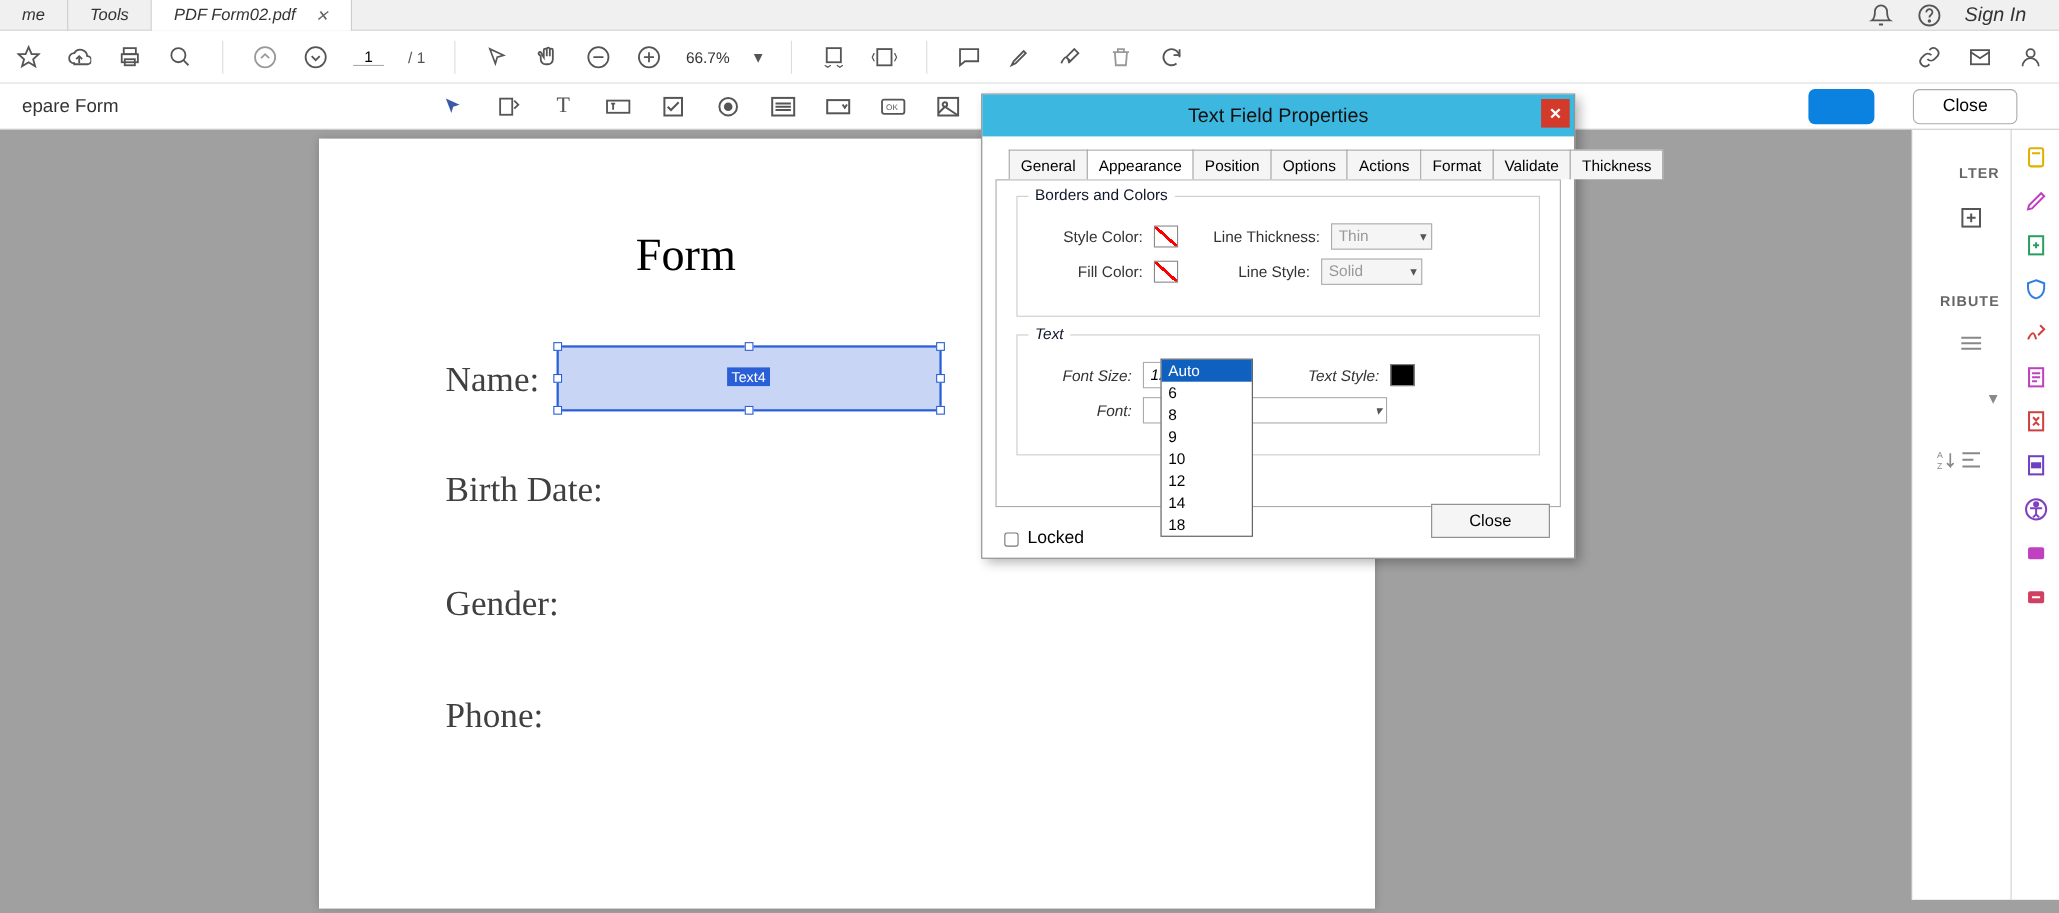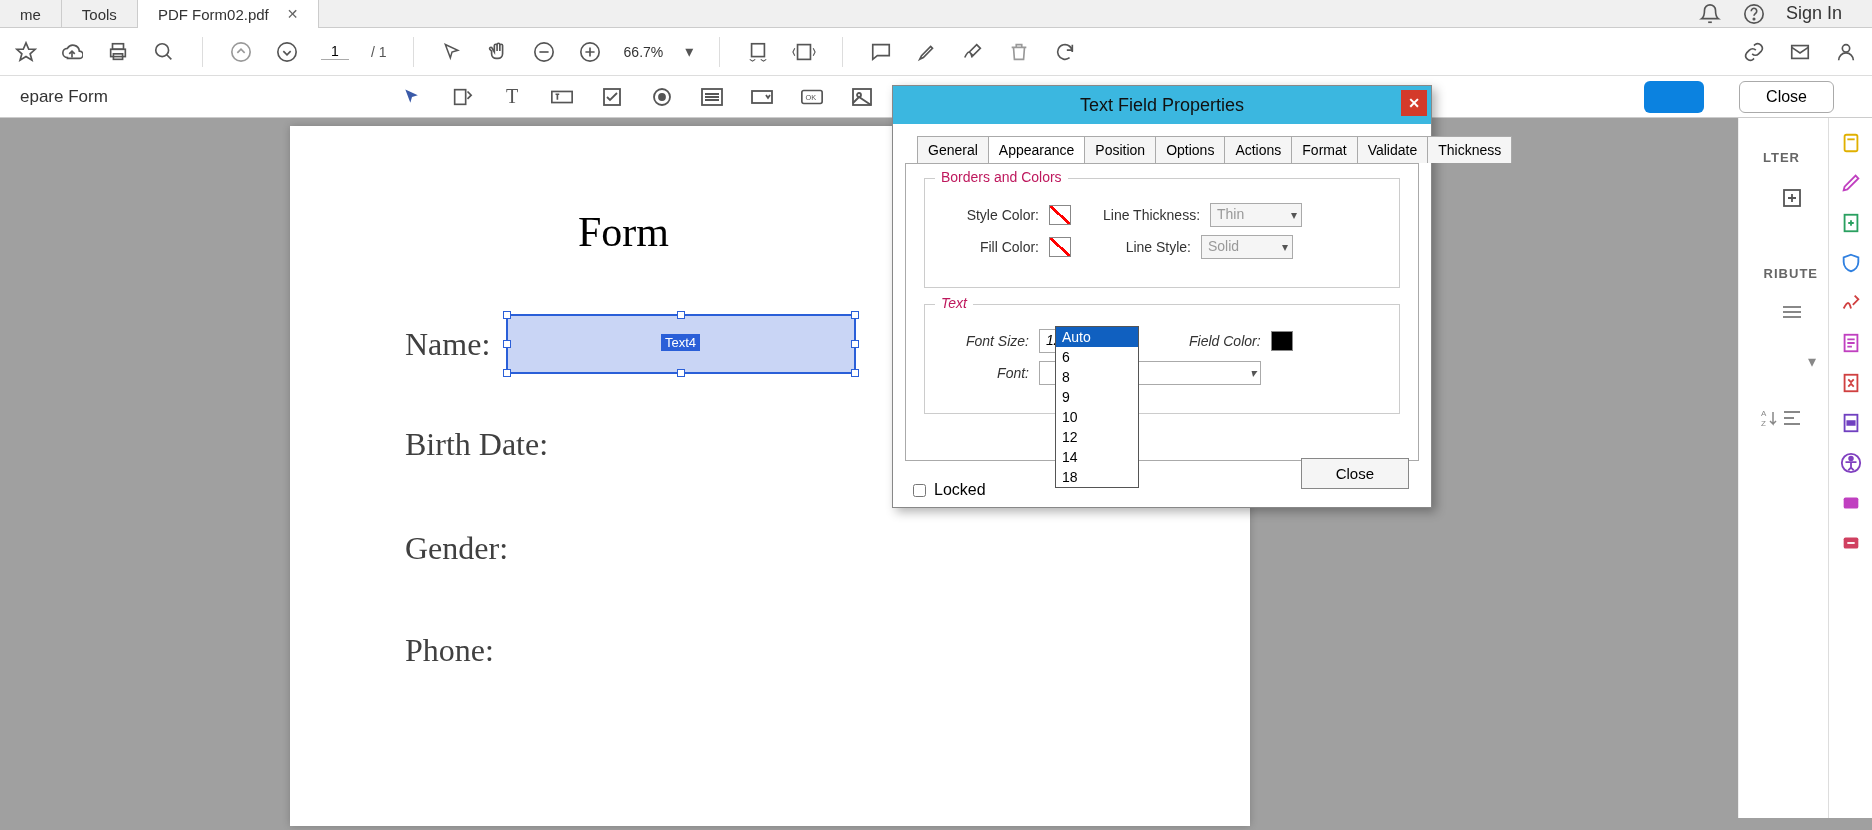--- a/index.html
+++ b/index.html
@@ -1,19 +1,19 @@
 <!DOCTYPE html>
 <html><head>
 <meta charset="utf-8">
 <style>
 * { box-sizing: border-box; margin: 0; padding: 0; font-family: "Segoe UI", Arial, sans-serif; }
 body { width: 1872px; height: 830px; background: #fff; overflow: hidden; position: relative; }
 
 
-.tabbar { height: 28px; background: #f0f0f0; display: flex; border-bottom: 1px solid #ccc; }
+.tabbar { height: 28px; background: #f0f0f0; display: flex; align-items: center; border-bottom: 1px solid #ccc; font-style: italic; }
 .tabbar .tab { padding: 0 20px; height: 28px; display: flex; align-items: center; font-size: 15px; color: #333; border-right: 1px solid #ccc; }
 .tabbar .tab.active { background: #fff; }
 .tabbar .tab .close-x { margin-left: 18px; color: #666; font-size: 14px; }
 .tabbar .right { margin-left: auto; display: flex; gap: 20px; padding-right: 30px; align-items: center; }
 .icon-btn { width: 24px; height: 24px; display:flex; align-items:center; justify-content:center; color:#555; }
 
 
 .maintoolbar { height: 48px; display: flex; align-items: center; gap: 22px; padding: 0 14px; border-bottom: 1px solid #ddd; background:#fff; }
 .maintoolbar .sep { width:1px; height:30px; background:#ddd; margin:0 4px; }
 .maintoolbar .zoom-txt{font-size:14px;color:#333;}
@@ -46,33 +46,33 @@
 .h-w{left:-5px;top:calc(50% - 4px);} .h-e{right:-5px;top:calc(50% - 4px);}
 .h-sw{left:-5px;bottom:-5px;} .h-s{left:calc(50% - 4px);bottom:-5px;} .h-se{right:-5px;bottom:-5px;}
 .field-tag{position:absolute; left:calc(50% - 20px); top:calc(50% - 10px); background:#2a5fd8; color:#fff; font-size:13px; padding:1px 4px;}
 
 
 .right-rail{position:absolute; right:0; top:118px; width:44px; height:700px; background:#fff; border-left:1px solid #ddd; display:flex; flex-direction:column; gap:18px; padding-top:14px; align-items:center;}
 .right-rail .ic{width:22px;height:22px;}
 
 .right-panel{position:absolute; right:44px; top:118px; width:90px; height:700px; background:#fff; border-left:1px solid #eee;}
 .right-panel .section-hdr{font-size:13px; font-weight:bold; color:#666; letter-spacing:1px;}
-.right-panel .hdr1{position:absolute; top:32px; right:28px;}
+.right-panel .hdr1{position:absolute; top:32px; right:10px;}
 .right-panel .hdr2{position:absolute; top:148px; right:10px;}
 
 
 .dialog{position:absolute; left:892px; top:85px; width:540px; background:#fff; border:1px solid #888; box-shadow:4px 4px 10px rgba(0,0,0,0.3);}
 .dlg-title{height:38px; background:#3bb7e0; color:#111; display:flex; align-items:center; justify-content:center; font-size:18px; position:relative;}
 .dlg-close-x{position:absolute; right:4px; top:4px; width:26px; height:26px; background:#d43a2a; color:#fff; display:flex;align-items:center;justify-content:center; font-weight:bold; font-size:14px;}
 .dlg-tabs{display:flex; margin:12px 0 0 24px;}
 .dlg-tab{border:1px solid #aaa; padding:5px 10px; font-size:14px; background:#f5f5f5; border-bottom:none; margin-right:-1px;}
 .dlg-tab.active{background:#fff; position:relative; z-index:2;}
 .dlg-body{border:1px solid #aaa; margin:0 12px 12px 12px; padding:14px 18px 30px 18px;}
 .group{border:1px solid #ccc; padding:16px 14px 20px 14px; margin-bottom:16px; position:relative;}
-.group-title{position:absolute; top:-10px; left:10px; background:#fff; padding:0 6px; font-size:14px; color:#be185d;}
+.group-title{position:absolute; top:-10px; left:10px; background:#fff; padding:0 6px; font-size:14px; color:#0f172a;}
 .row{display:flex; align-items:center; gap:10px; margin:8px 0;}
 .lbl{font-size:14px; color:#333; text-align:right;}
 .color-swatch{width:22px;height:20px;border:1px solid #888; background:#fff; position:relative;}
 .color-swatch.none::after{content:""; position:absolute; left:0; top:0; right:0; bottom:0; background:linear-gradient(to top right, transparent 45%, red 45%, red 55%, transparent 55%);}
 .color-swatch.black{background:#000;}
 .dd{border:1px solid #aaa; height:24px; font-size:14px; padding:2px 20px 2px 6px; background:#f5f5f5; color:#999; position:relative; min-width:80px;}
 .dd.active{background:#fff;color:#000;}
 .dd .chev{position:absolute; right:4px; top:4px; font-size:12px;color:#555;}
 .size-dd{width:100px;}
 .font-dd{width:222px;}
@@ -467,21 +467,21 @@
         <div class="dd" style="width:92px;"><span>Solid</span><span class="chev">▾</span></div>
       </div>
     </div>
 
     <div class="group" style="position:relative;font-style:italic;">
       <div class="group-title">Text</div>
       <div class="row">
         <div class="lbl" style="width:90px;">Font Size:</div>
         <div class="dd active size-dd"><span>12</span><span class="chev" style="background:#ddd;padding:0 3px;">▾</span></div>
         <div style="width:30px;"></div>
-        <div class="lbl">Field Color:</div>
+        <div class="lbl">Text Style:</div>
         <div class="color-swatch black"></div>
       </div>
       <div class="row">
         <div class="lbl" style="width:90px;">Font:</div>
         <div class="dd active font-dd"><span></span><span class="chev">▾</span></div>
       </div>
     </div>
   </div>
   <div class="locked-row">
     <input type="checkbox" style="">

